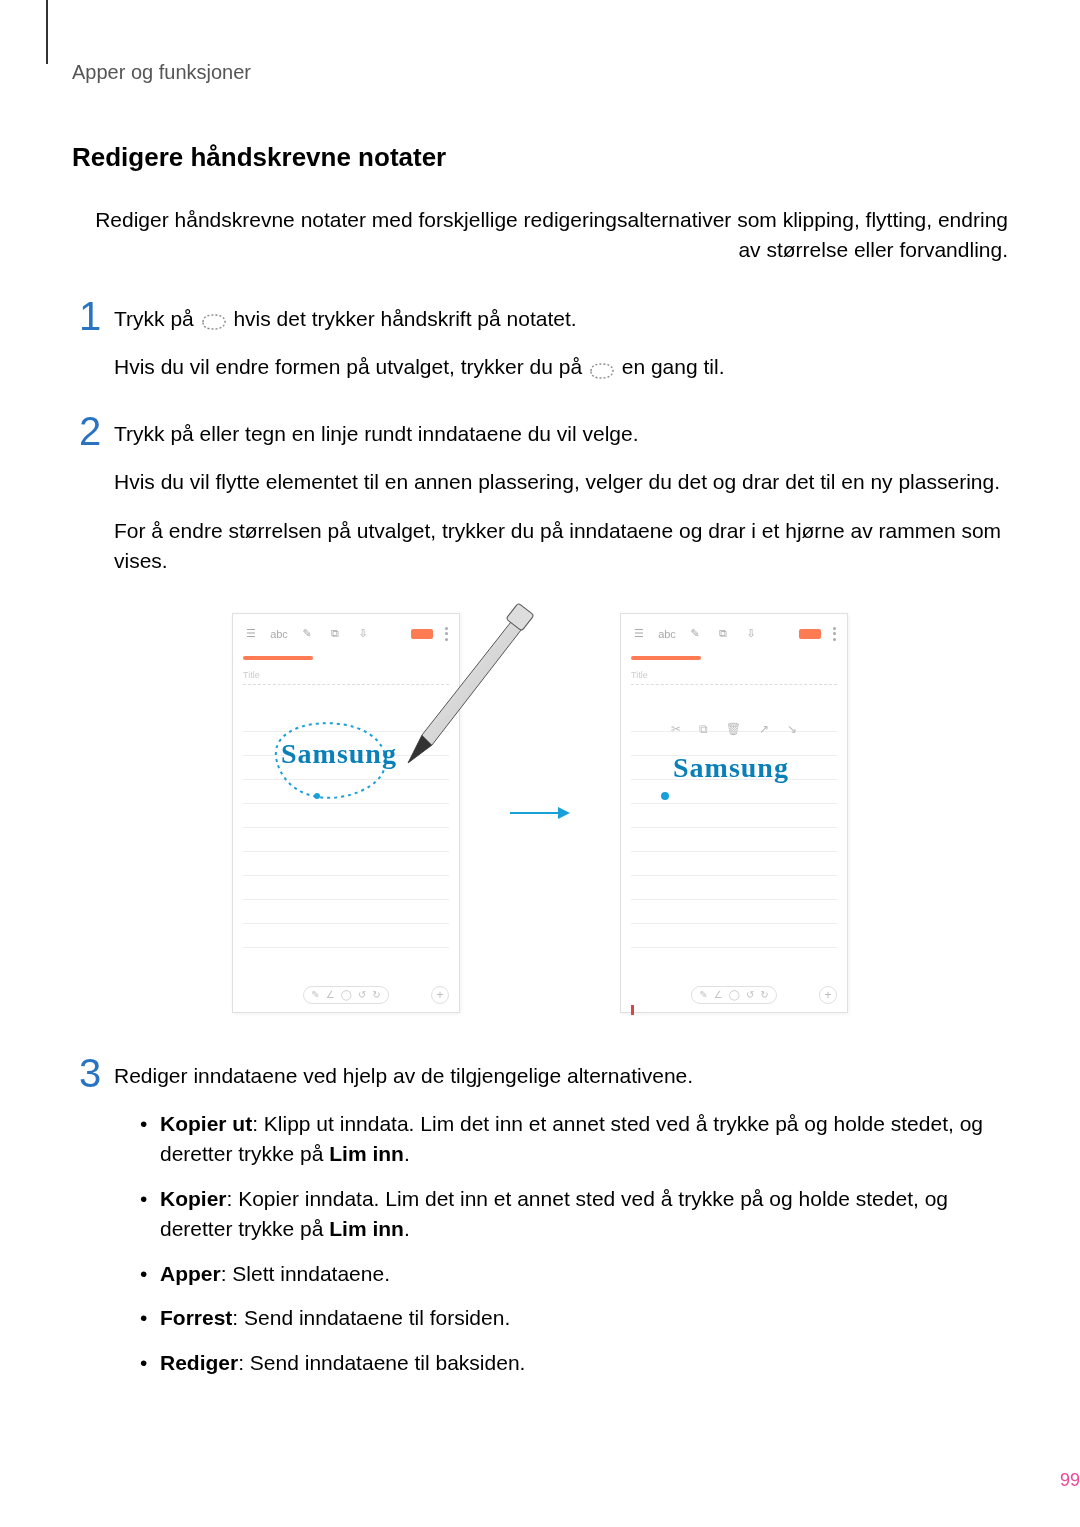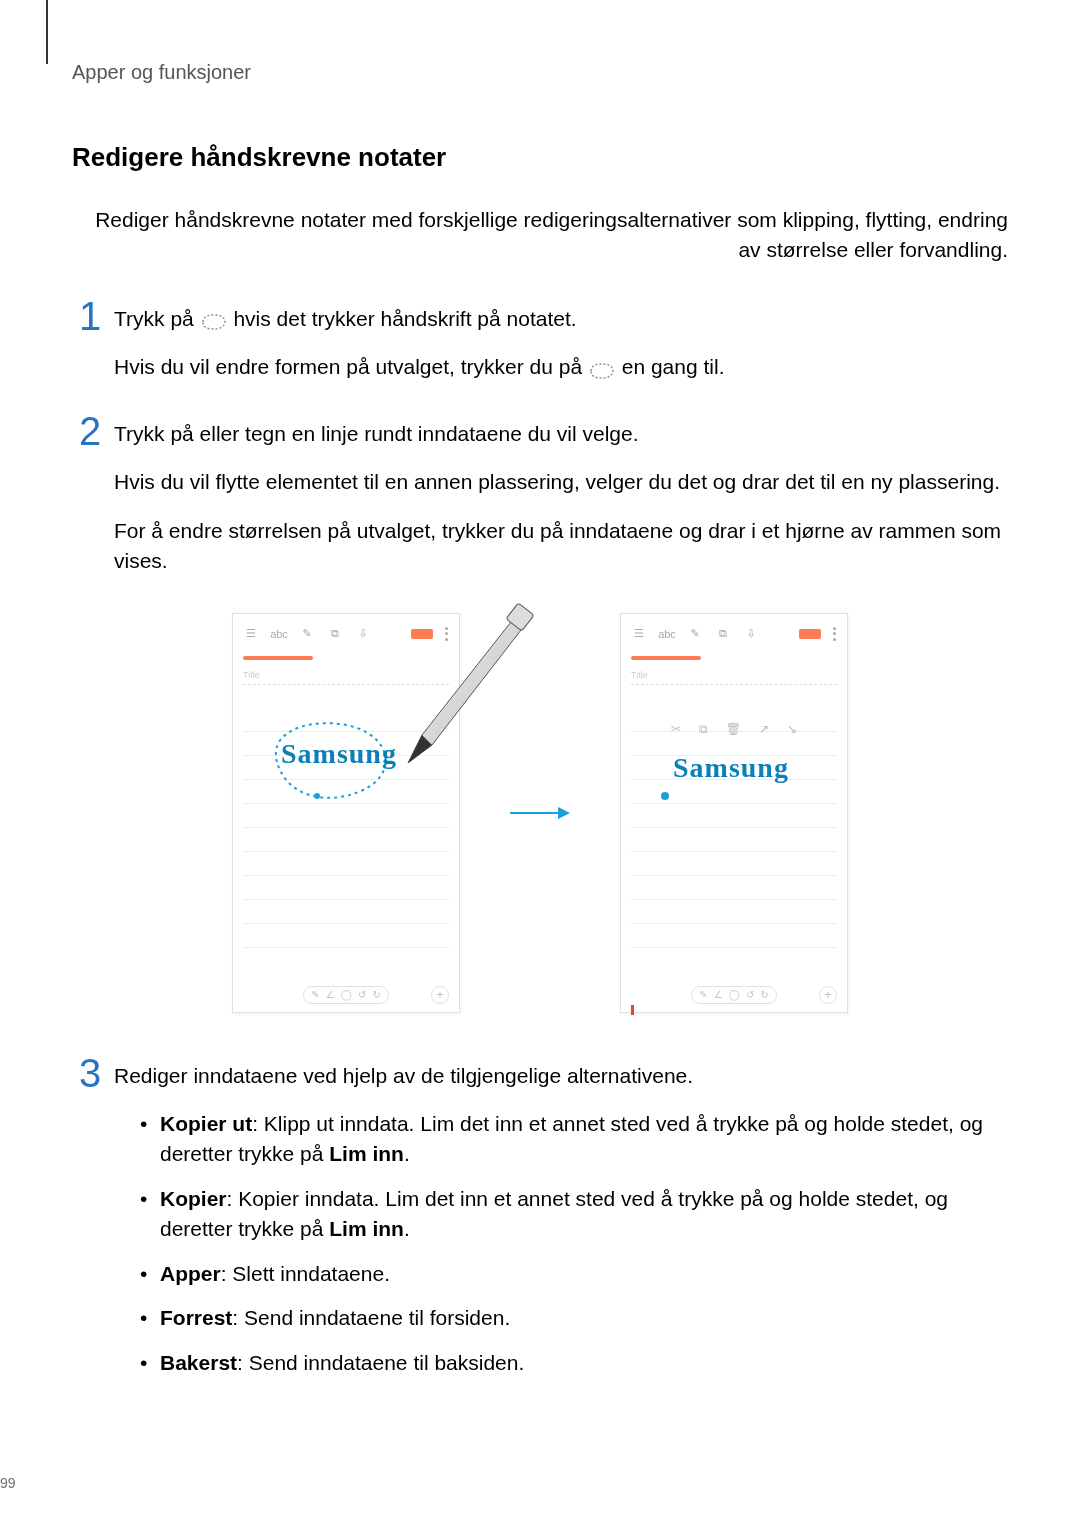--- a/index.html
+++ b/index.html
@@ -193,23 +193,23 @@
     left: 326px; top: -8px;
     width: 130px; height: 170px;
     pointer-events:none;
   }
   .stylus svg{width:100%;height:100%;overflow:visible;}
   .illus-wrap{position:relative;}
   .page-number{
     position:absolute;
     bottom:36px;
     left:0; right:0;
-    text-align:left;
-    font-size:14px;
-    color:#737373;
+    text-align:right;
+    font-size:18px;
+    color:#ec4899;
   }
   .extra-bottom{
     position:absolute; bottom:-3px; left:10px; width:3px; height:10px; background:#d44;
   }
 </style>
 </head>
 <body>
 
 <div class="left-margin-rule"></div>
 
@@ -390,21 +390,21 @@
         <li>
           <span class="bold">Kopier</span><span>: Kopier inndata. Lim det inn et annet sted ved å trykke på og holde stedet, og deretter trykke på </span><span class="bold">Lim inn</span><span>.</span>
         </li>
         <li>
           <span class="bold">Apper</span><span>: Slett inndataene.</span>
         </li>
         <li>
           <span class="bold">Forrest</span><span>: Send inndataene til forsiden.</span>
         </li>
         <li>
-          <span class="bold">Bakerst</span><span>: Send inndataene til baksiden.</span>
+          <span class="bold">Rediger</span><span>: Send inndataene til baksiden.</span>
         </li>
       </ul>
     </div>
   </div>
 
 </div>
 
 <div class="page-number">99</div>
 
 </body></html>

